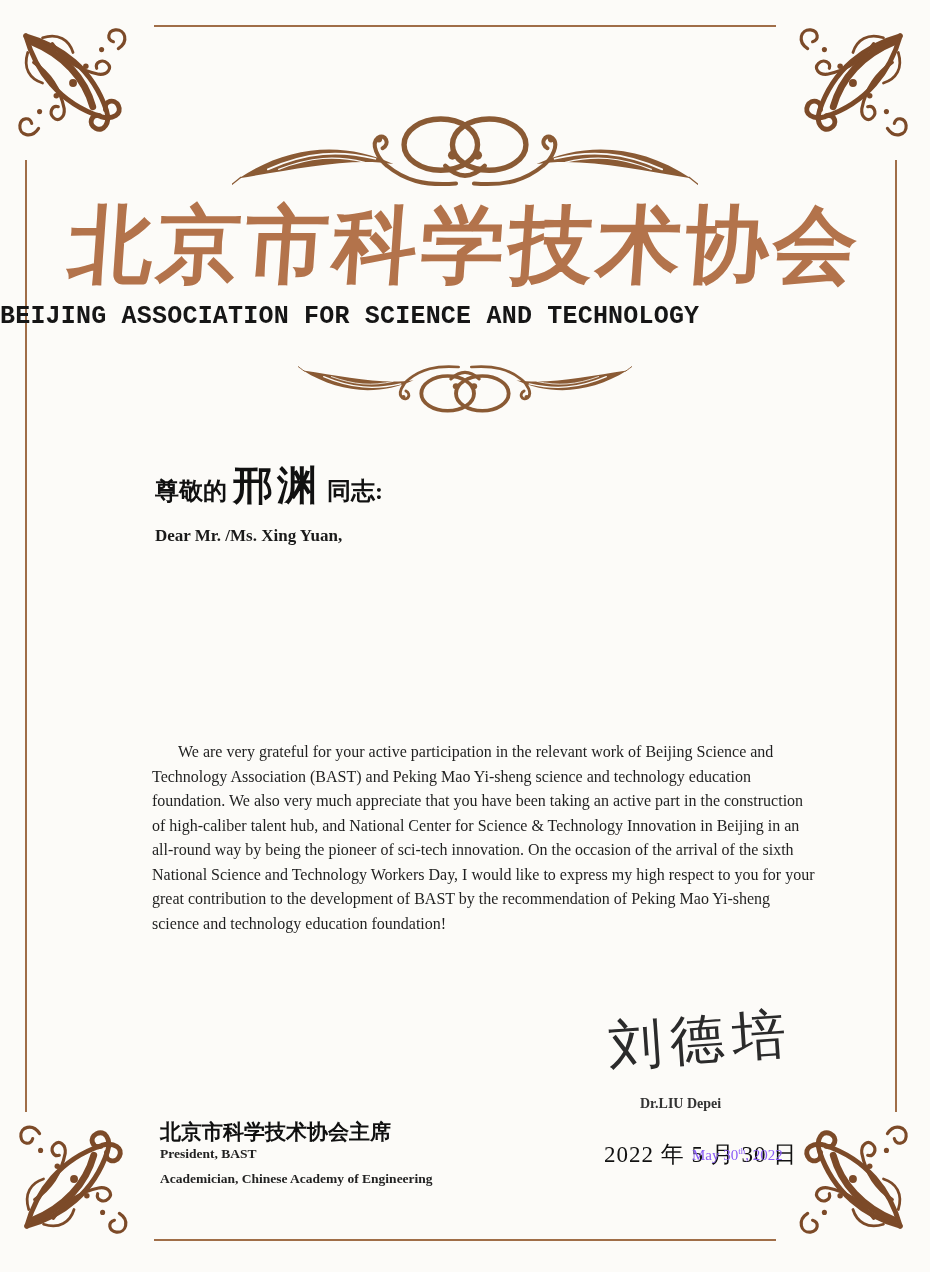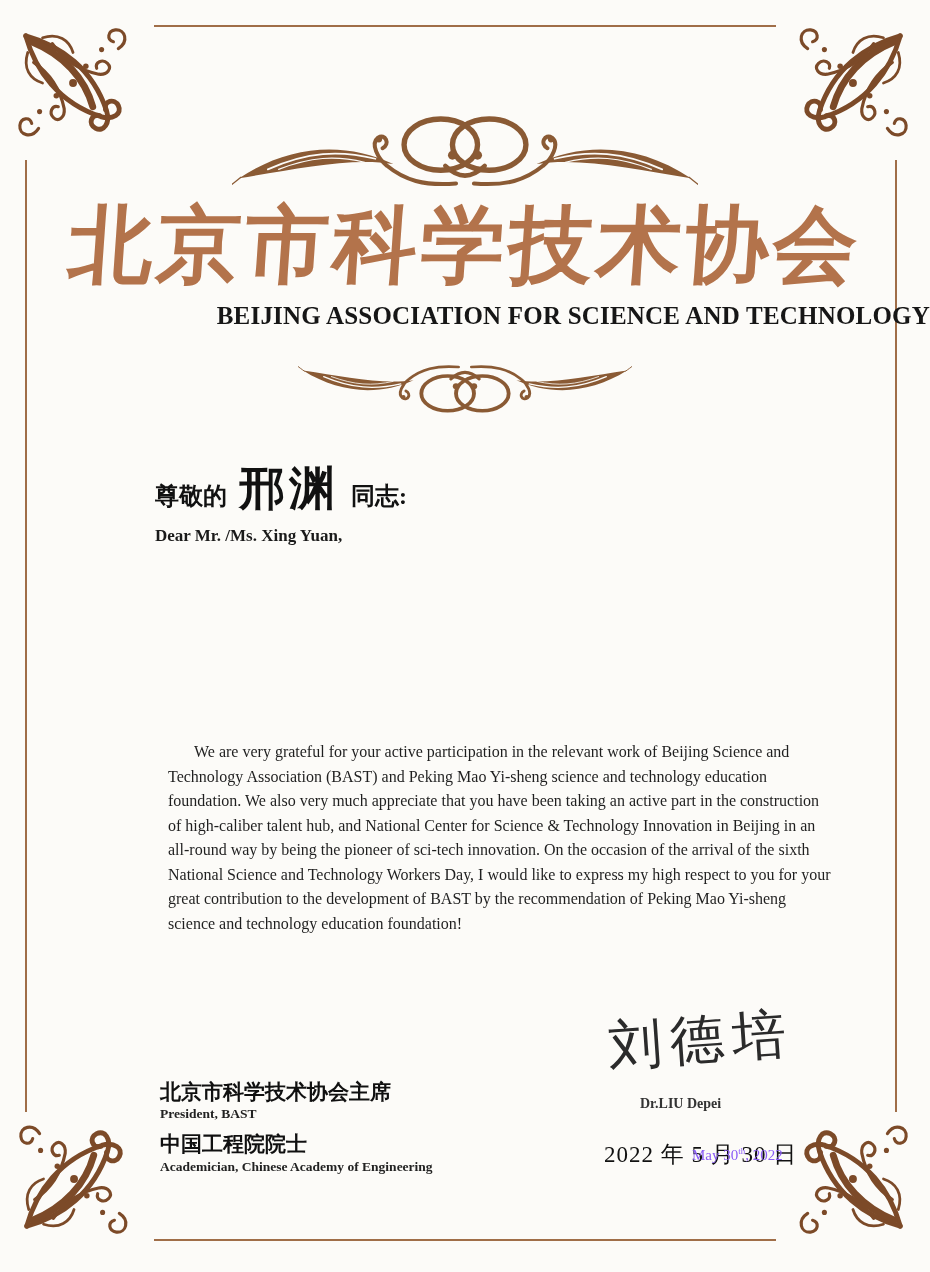--- a/index.html
+++ b/index.html
@@ -23,43 +23,43 @@
   .corner-bl { left:13px; top:1112px; transform:scaleY(-1); }
   .corner-br { left:786px; top:1112px; transform:scale(-1,-1); }
   .flourish-top { position:absolute; left:232px; top:104px; width:466px; height:106px; }
   .flourish-bottom { position:absolute; left:298px; top:349px; width:334px; height:72px; }
   .org-zh {
     position:absolute; left:0; right:0; top:196px; text-align:center;
     font-size:84px; font-weight:bold; color:#b3734b; letter-spacing:4px;
     transform:skewX(-4deg); white-space:nowrap; line-height:1.2;
   }
   .org-en {
-    position:absolute; left:0; right:0; top:302px; text-align:right;
-    font-size:25px; font-weight:bold; color:#161616; letter-spacing:0.2px; white-space:nowrap;
+    position:absolute; left:0; right:0; top:302px; text-align:left;
+    font-size:25px; font-weight:bold; color:#161616; letter-spacing:0.2px; white-space:nowrap;font-family:Liberation Mono, monospace;
   }
-  .salutation { position:absolute; left:155px; top:458px; display:flex; align-items:baseline; gap:12px; color:#111; }
+  .salutation { position:absolute; left:155px; top:458px; display:flex; align-items:baseline; gap:6px; color:#111; }
   .sal-prefix, .sal-suffix { font-size:24px; font-weight:bold; }
-  .sal-name { font-size:46px; font-weight:bold; letter-spacing:4px; }
+  .sal-name { font-size:40px; font-weight:bold; letter-spacing:4px; }
   .sal-en { position:absolute; left:155px; top:510px; font-size:17px; font-weight:bold; color:#1a1a1a;margin-top:16px; }
   .para-zh {
     position:absolute; left:152px; top:557px; width:663px;
     font-size:24px; line-height:34px; letter-spacing:-0.4px;
     text-align:justify; text-indent:48px; color:#1b1b1b;
   }
   .para-en {
-    position:absolute; left:168px; top:740px; width:663px;
+    position:absolute; left:152px; top:740px; width:663px;
     font-size:16px; line-height:24.5px; text-indent:26px; color:#1f1f1f;
   }
   .sign-zh {
     position:absolute; left:608px; top:1004px; font-size:54px; color:#2b2b2b;
     font-family:cursive; letter-spacing:8px; transform:rotate(-4deg); white-space:nowrap;
   }
   .sign-en { position:absolute; left:640px; top:1096px; width:200px; text-align:left; font-size:14px; font-weight:bold; color:#333; }
   .sender { position:absolute; left:160px; top:1079px; }
-  .sender .t-zh { font-size:21px; font-weight:bold; color:#101010; font-family:"Liberation Sans","DejaVu Sans",sans-serif; line-height:1.25; }
+  .sender .t-zh { font-size:21px; font-weight:bold; color:#101010; font-family:"Liberation Sans","DejaVu Sans",sans-serif; line-height:1.25;margin-top:40px; }
   .sender .t-en { font-size:13.5px; color:#222; margin:1px 16px 9px 0; font-weight:bold; }
   .date-zh { position:absolute; left:604px; top:1139px; font-size:23px; color:#111; letter-spacing:1px; white-space:nowrap; }
   .date-en { position:absolute; left:692px; top:1146px; font-size:15px; color:#8b5cf6; white-space:nowrap; }
   .date-en sup { font-size:9px; }
   svg .ink { stroke:#7c4a28; fill:none; stroke-linecap:round; }
   svg .ink-fill { fill:#7c4a28; stroke:none; }
   svg .fl { stroke:#8a5a34; fill:none; stroke-linecap:round; }
   svg .fl-fill { fill:#8a5a34; stroke:none; }
   svg .fl-hi { stroke:#fcfbf8; fill:none; stroke-linecap:round; }
 </style>
@@ -146,20 +146,19 @@
   <div class="sal-en">Dear Mr. /Ms. Xing Yuan,</div>
 
   <div class="para-en">We are very grateful for your active participation in the relevant work of Beijing Science and Technology Association (BAST) and Peking Mao Yi-sheng  science and technology education foundation. We also very much appreciate that you have been taking an active part in the construction of high-caliber talent hub, and National Center for Science &amp; Technology Innovation in Beijing in an all-round way by being the pioneer of sci-tech innovation. On the occasion of the arrival of the sixth National Science and Technology Workers Day, I would like to express my high respect to you for your great contribution to the development of BAST by the recommendation of Peking Mao Yi-sheng science and technology education foundation!</div>
 
   <div class="sign-zh">刘德培</div>
   <div class="sign-en">Dr.LIU Depei</div>
 
   <div class="sender">
     <div class="t-zh">北京市科学技术协会主席</div>
     <div class="t-en">President, BAST</div>
-    <div class="t-zh">中国工程院院士</div>
     <div class="t-en">Academician, Chinese Academy of Engineering</div>
   </div>
 
   <div class="date-zh">2022 年 5 月 30 日</div>
   <div class="date-en"><span>May 30</span><sup>th</sup><span>, 2022</span></div>
 
 </div>
 
 </body></html>

